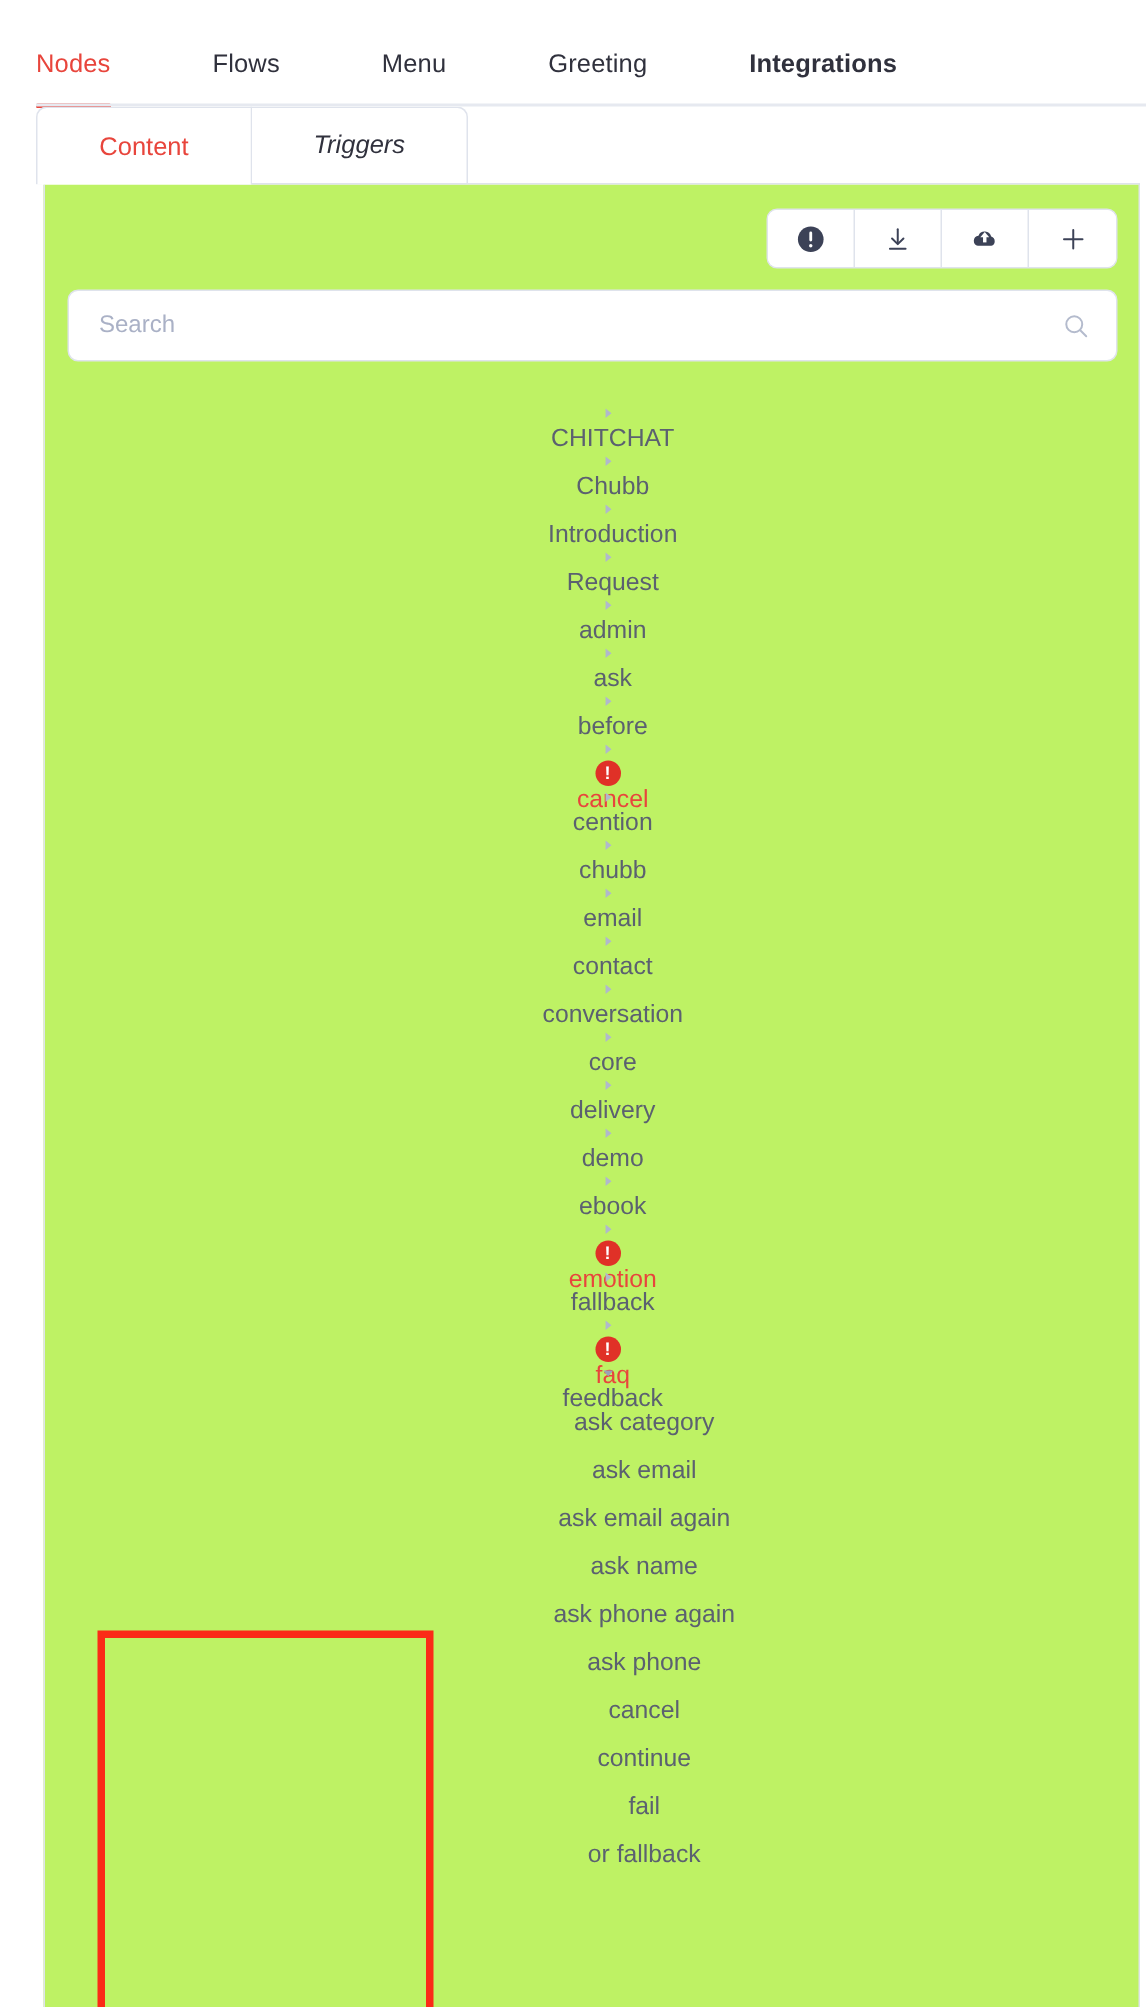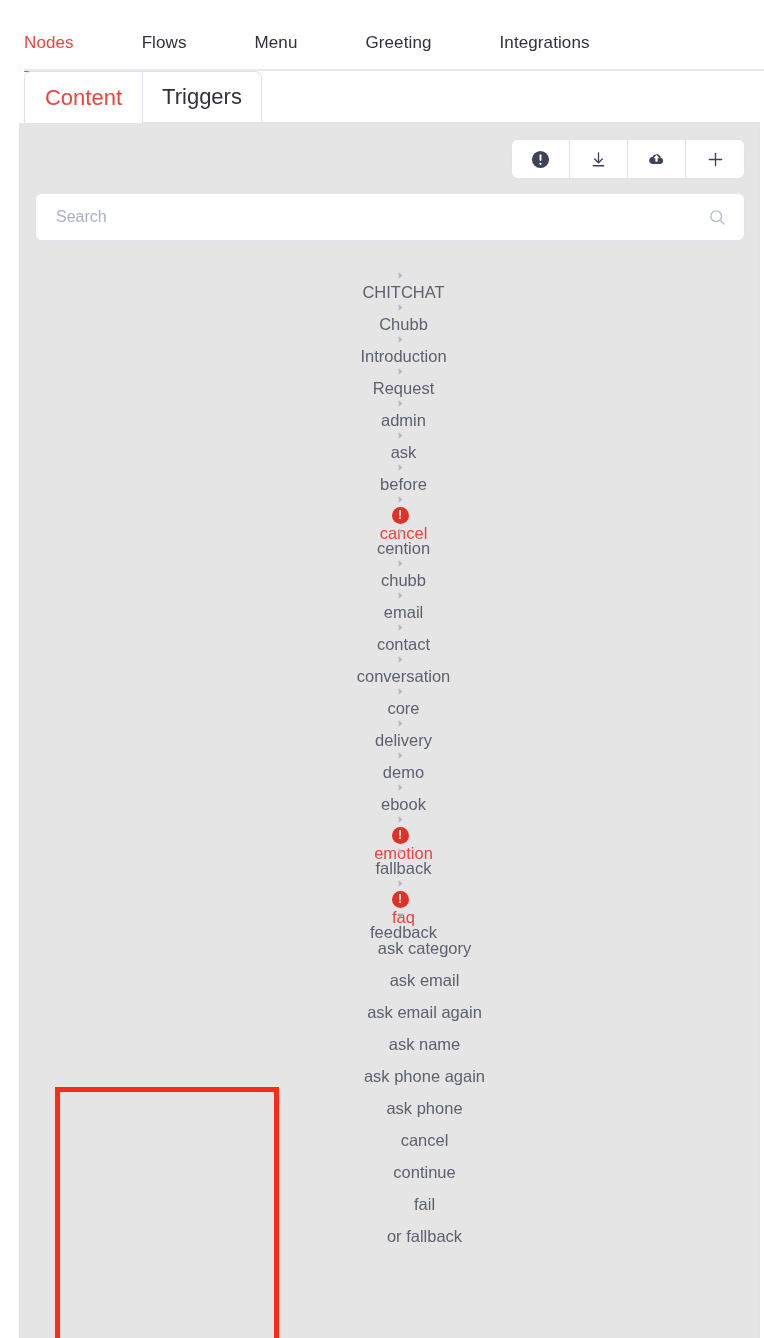--- a/index.html
+++ b/index.html
@@ -33,21 +33,21 @@
     position: relative;
     font-size: 17px;
     line-height: 1;
     color: #30313d;
     padding: 0 0 20px 0;
     margin-right: 52px;
     cursor: pointer;
     white-space: nowrap;
     letter-spacing: 0.1px;
   }
-  .topnav-item:last-child { margin-right: 16px; }
+  .topnav-item:last-child { margin-right: 16px; font-weight: bold; }
   .topnav-item.active { color: #e8453c; }
   .topnav-item.active::after {
     content: "";
     position: absolute;
     left: 0;
     right: 0;
     bottom: -1px;
     height: 3px;
     background: #e8453c;
     border-radius: 1px;
@@ -65,58 +65,59 @@
   .tabstrip {
     position: relative;
     height: 52px;
     padding-left: 24px;
     display: flex;
     align-items: stretch;
     box-sizing: border-box;
   }
   .tab {
     position: relative;
-    width: 119px;
+    width: 144px;
     display: flex;
     align-items: center;
     justify-content: center;
-    font-size: 22px;
+    font-size: 17px;
     color: #30313d;
     background: #ffffff;
     border: 1px solid #dfe3ec;
     border-bottom: none;
     box-sizing: border-box;
     cursor: pointer;
     z-index: 2;
   }
   .tab:first-child {
     border-top-left-radius: 7px;
   }
   .tab:last-child {
     border-top-right-radius: 7px;
     border-left: none;
+    font-style: italic;
   }
   .tab.active {
     color: #e8453c;
   }
   .tab.inactive {
     border-bottom: 1px solid #dfe3ec;
   }
 
   
   .panel {
     position: relative;
-    margin-left: 19px;
+    margin-left: 29px;
     margin-right: 4px;
     border: 1px solid #dfe3ec;
     border-top: none;
     border-bottom: none;
     box-sizing: border-box;
     height: 1215px;
-    background: #e5e5e5;
+    background: #bef264;
   }
   
   .panel::before {
     content: "";
     position: absolute;
     left: 130px;
     right: -1px;
     top: -1px;
     height: 1px;
     background: #dfe3ec;

